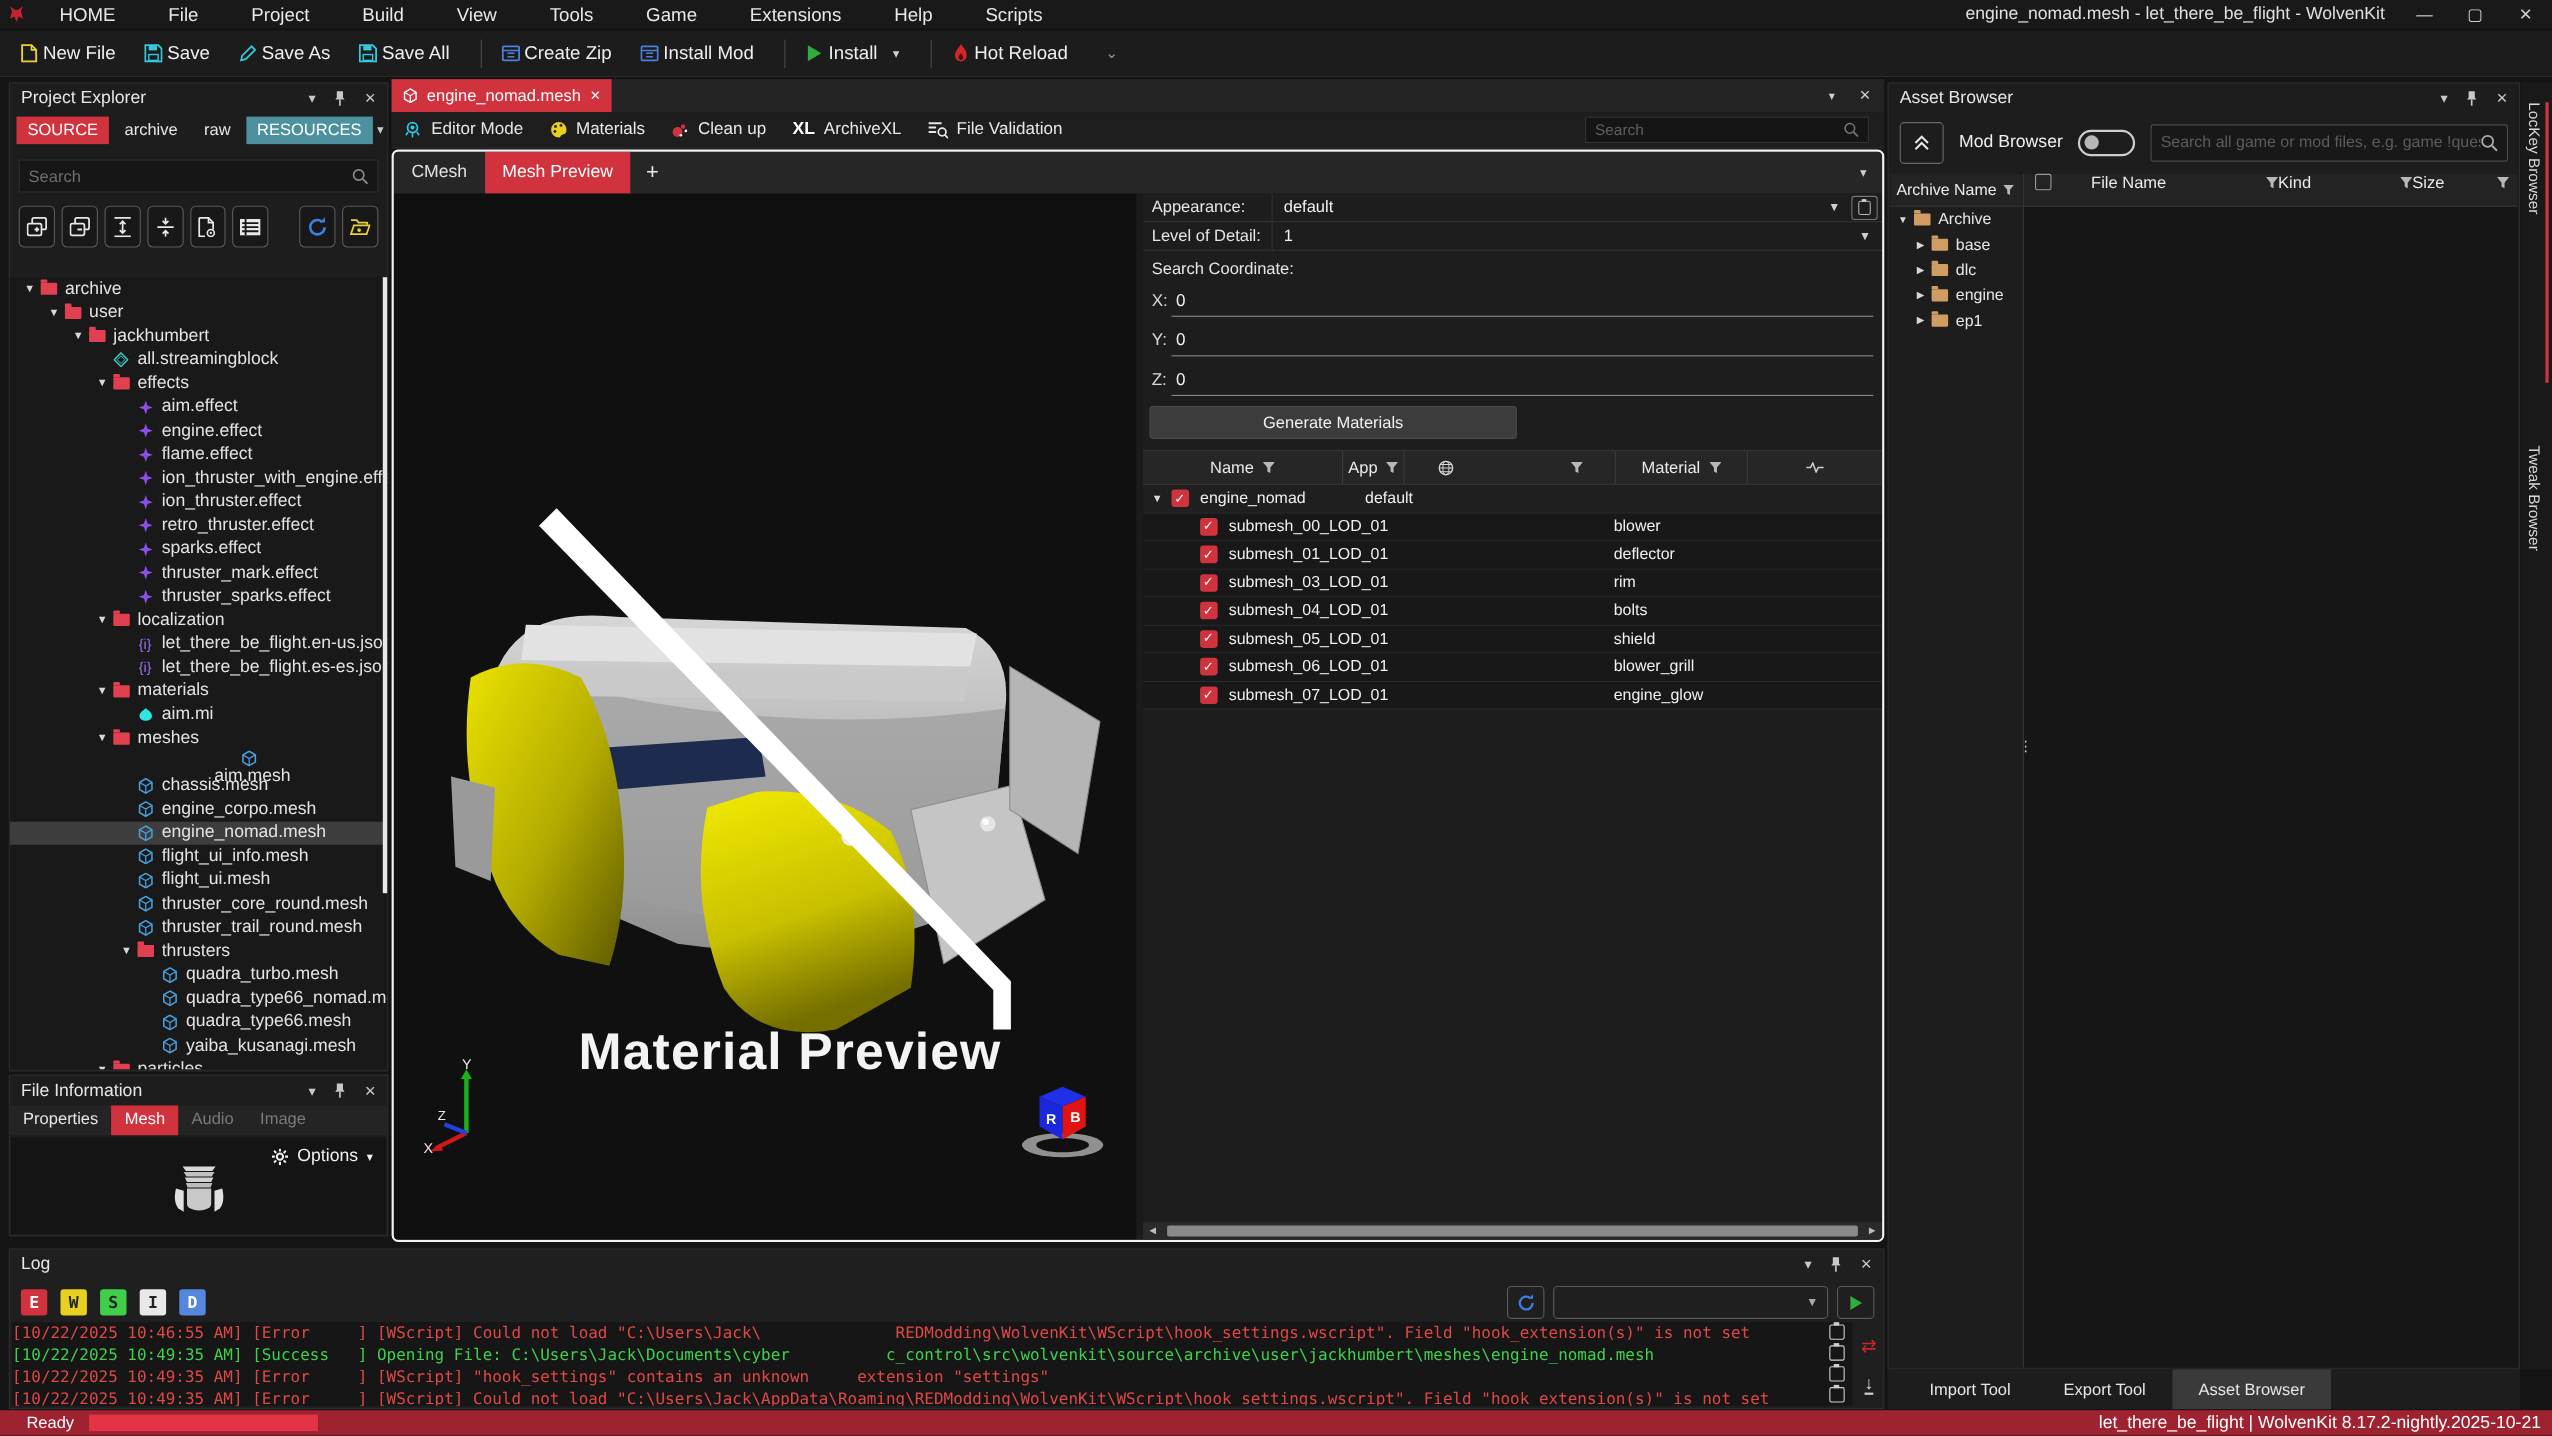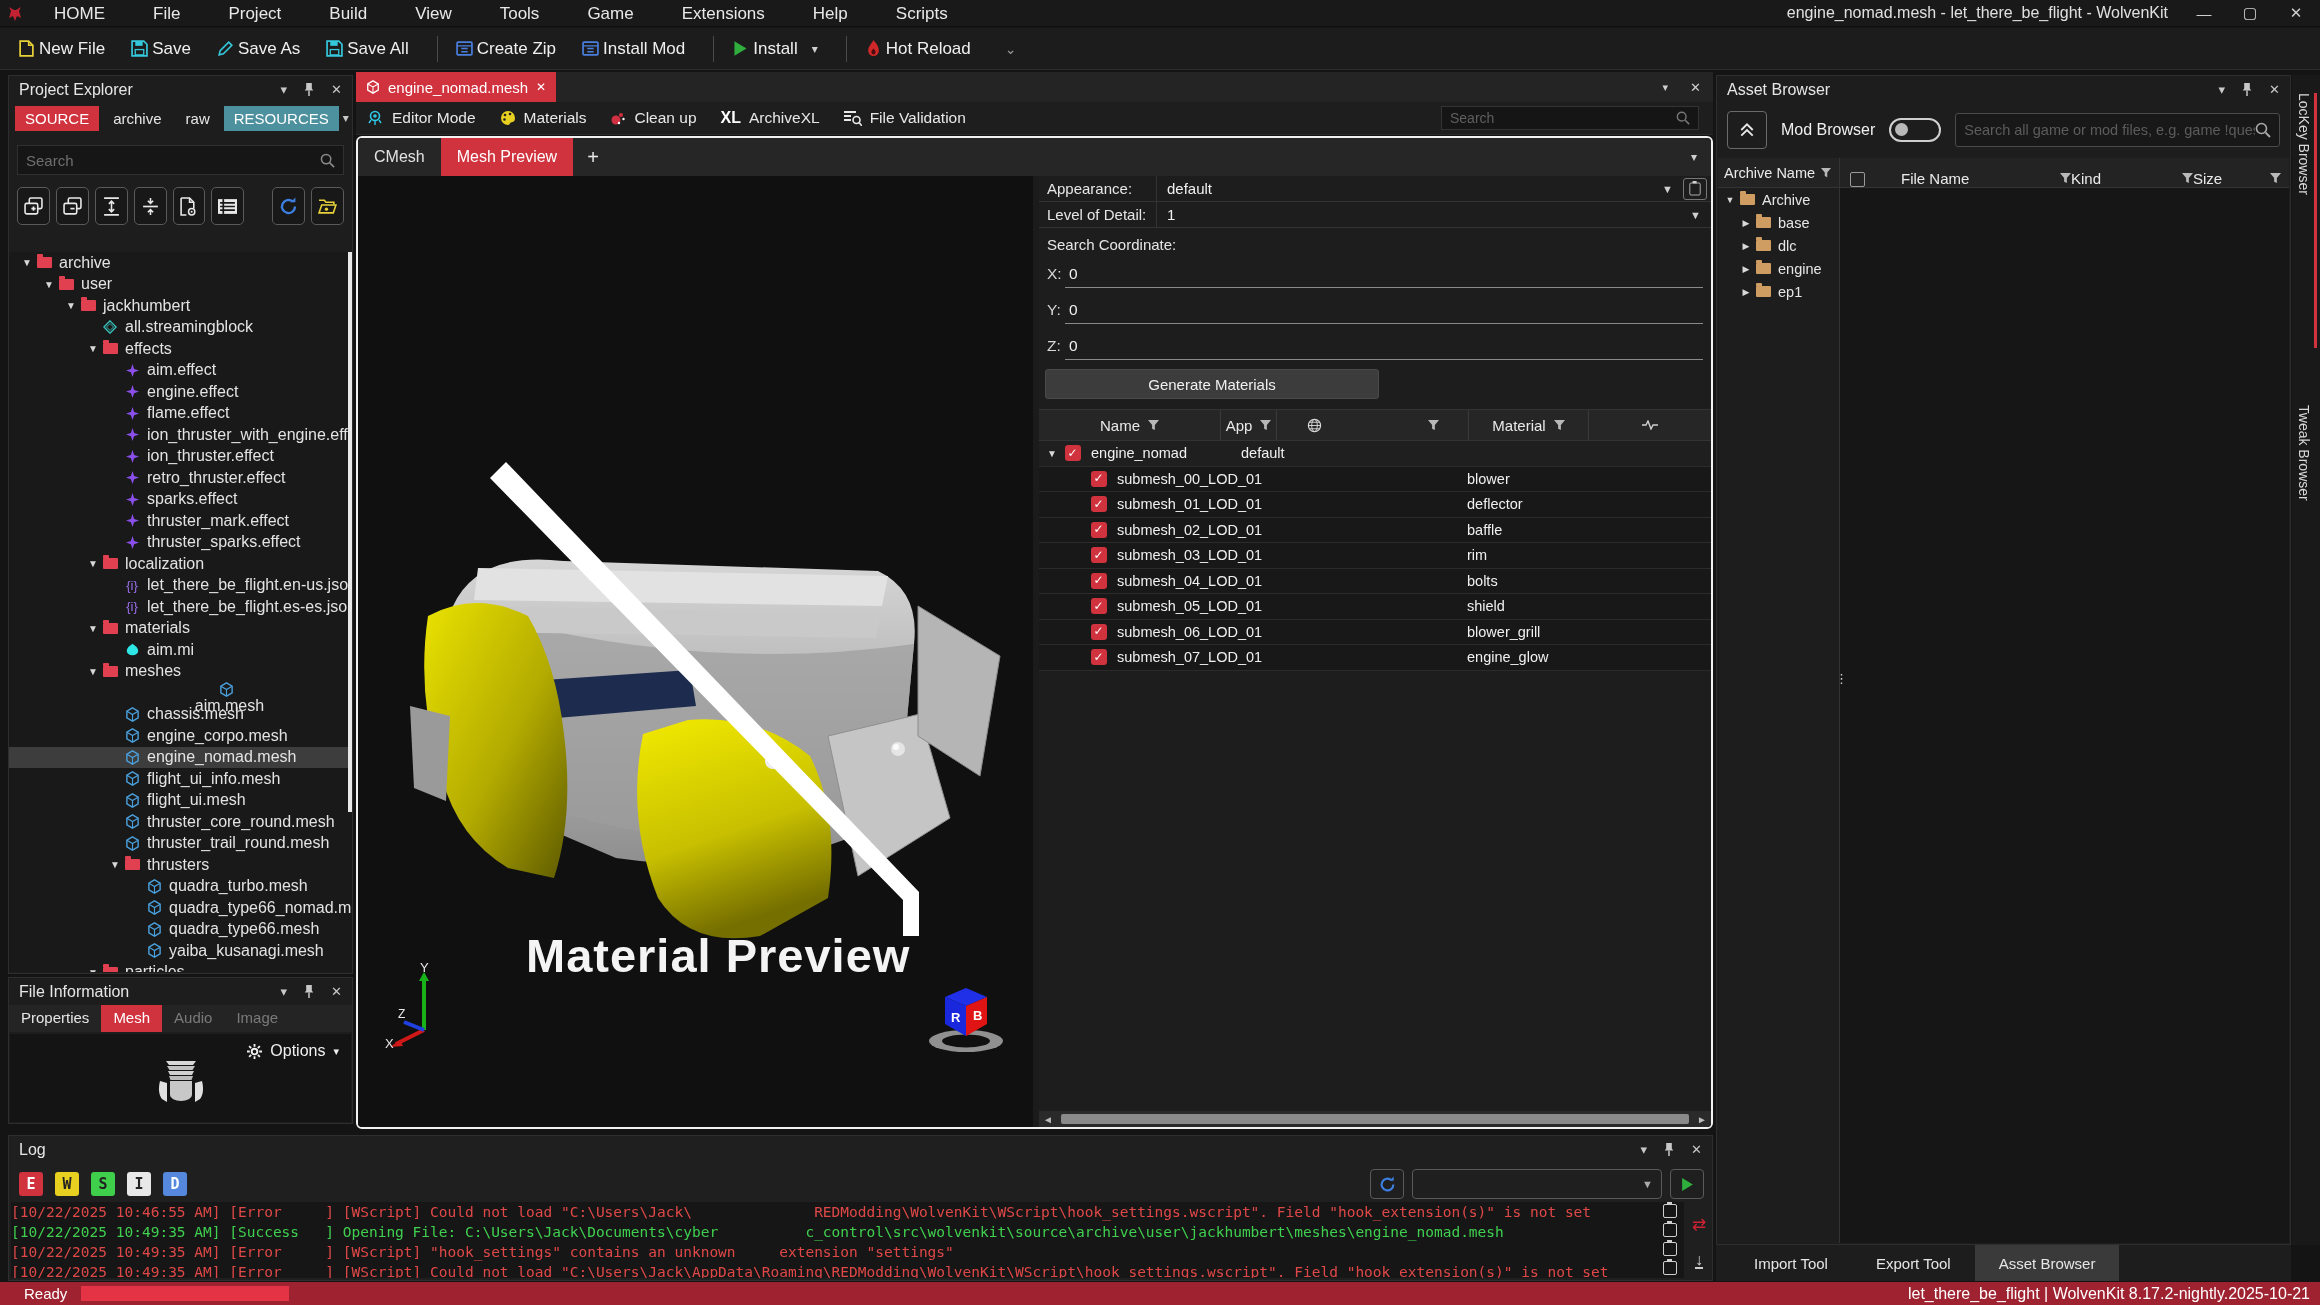--- a/index.html
+++ b/index.html
@@ -135,21 +135,21 @@
   #ab-toggle { width:52px; height:24px; border:2px solid #cfcfcf; border-radius:13px; position:relative; }
   #ab-toggle .knob { position:absolute; left:4px; top:3px; width:13px; height:13px; border-radius:50%; background:#b8b8b8; }
   #ab-search { flex:1; height:34px; background:#181818; border:1px solid #4a4a4a; border-radius:3px; display:flex; align-items:center; padding:0 8px; }
   #ab-search input { flex:1; background:transparent; border:0; outline:none; color:#cfcfcf; font-size:14.5px; }
   #ab-search input::placeholder { color:#5c5c5c; }
   #ab-body { position:absolute; left:1px; right:1px; top:82px; bottom:1px; display:flex; }
   #ab-left { width:122px; flex:none; border-right:1px solid #333; }
   #ab-left-hdr { height:30px; display:flex; align-items:center; gap:6px; font-size:14.5px; color:#eaeaea; padding-left:6px; background:#232323; border-bottom:1px solid #333; }
   .ab-trow { display:flex; align-items:center; height:23px; font-size:14.5px; color:#e6e6e6; white-space:nowrap; }
   #ab-right { flex:1; background:#161616; }
-  #ab-right-hdr { height:30px; display:flex; align-items:flex-end; font-size:15px; color:#eaeaea; background:#232323; border-bottom:1px solid #333; padding-left:10px; }
+  #ab-right-hdr { height:30px; display:flex; align-items:flex-start; font-size:15px; color:#eaeaea; background:#232323; border-bottom:1px solid #333; padding-left:10px; }
   .ab-cb { width:15px; height:15px; border:1.5px solid #9a9a9a; border-radius:2px; }
   .ab-col { display:flex; align-items:center; gap:8px; }
   #ab-divider-dots { position:absolute; left:118px; top:600px; color:#cfcfcf; font-size:13px; line-height:6px; }
 
   
   #side-strip { position:absolute; left:2292px; top:75px; width:28px; height:1170px; background:#191919; }
   .vtab { writing-mode:vertical-rl; font-size:14px; color:#d8d8d8; position:absolute; left:4px; }
   #vtab-lockey { top:18px; border-right:3px solid #d0323e; padding-right:2px; height:255px; }
   #vtab-tweak { top:330px; height:200px; }
 
@@ -1009,26 +1009,20 @@
             </div>
             <div class="mrow">
               <span class="m-arrow" style="width: 52px;"></span>
               <span class="cb"></span>
               <span class="m-name">submesh_01_LOD_01</span>
               <span class="m-matval">deflector</span>
             </div>
             <div class="mrow">
               <span class="m-arrow" style="width: 52px;"></span>
               <span class="cb"></span>
-              <span class="m-name">submesh_02_LOD_01</span>
-              <span class="m-matval">baffle</span>
-            </div>
-            <div class="mrow">
-              <span class="m-arrow" style="width: 52px;"></span>
-              <span class="cb"></span>
               <span class="m-name">submesh_03_LOD_01</span>
               <span class="m-matval">rim</span>
             </div>
             <div class="mrow">
               <span class="m-arrow" style="width: 52px;"></span>
               <span class="cb"></span>
               <span class="m-name">submesh_04_LOD_01</span>
               <span class="m-matval">bolts</span>
             </div>
             <div class="mrow">

